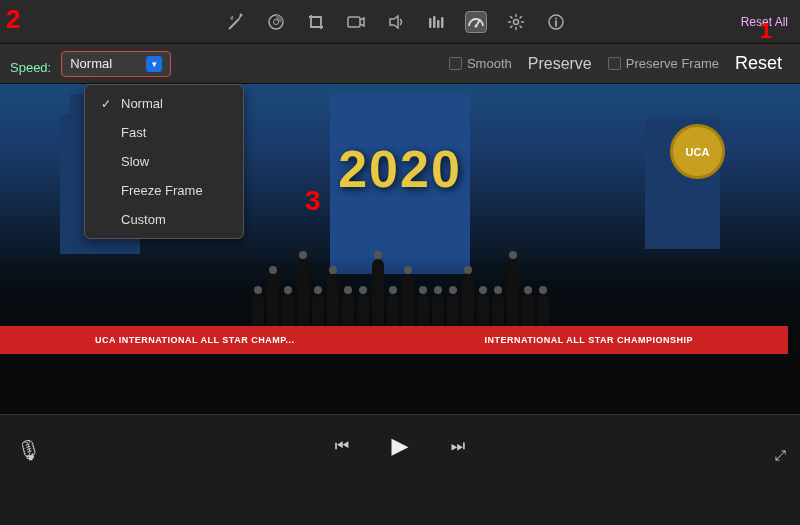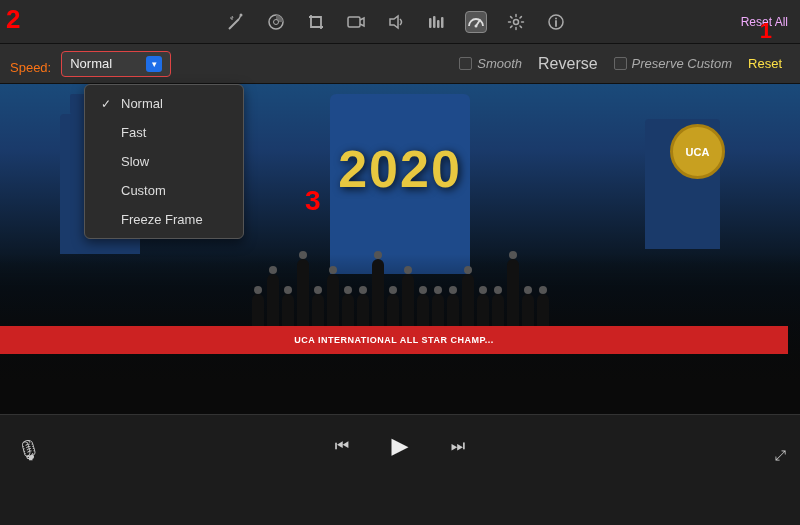--- a/index.html
+++ b/index.html
@@ -77,21 +77,21 @@
       background: #2e2e2e;
       display: flex;
       align-items: center;
       padding: 0 10px;
       gap: 10px;
       border-bottom: 1px solid #111;
       position: relative;
     }
     .speed-label {
       font-size: 13px;
-      color: #f97316;
+      color: #86efac;
       white-space: nowrap;
       margin-top: 8px;
     }
     .speed-dropdown {
       display: flex;
       align-items: center;
       background: #3a3a3a;
       border: 1.5px solid #d44;
       border-radius: 4px;
       padding: 3px 8px;
@@ -123,32 +123,31 @@
       gap: 16px;
       margin-left: auto;
       margin-right: 8px;
     }
     .checkbox-item {
       display: flex;
       align-items: center;
       gap: 5px;
       font-size: 13px;
       color: #aaa;
-      font-style: italic;
     }
     .checkbox {
       width: 13px;
       height: 13px;
       border: 1px solid #666;
       background: #333;
       border-radius: 2px;
     }
     .reset-btn {
-      font-size: 13px;
-      color: #fde047;
+      font-size: 18px;
+      color: #ffffff;
       cursor: pointer;
     }
 
     
     .dropdown-menu {
       position: absolute;
       top: 84px;
       left: 84px;
       background: #2c2c2c;
       border: 1px solid #555;
@@ -482,49 +481,49 @@
   <div class="speed-dropdown">
     <span class="speed-dropdown-text">Normal</span>
     <div class="speed-dropdown-arrow">▾</div>
   </div>
 
   <div class="speed-controls-right">
     <div class="checkbox-item">
       <div class="checkbox"></div>
       <span>Smooth</span>
     </div>
-    <span>Reverse</span>
+    <span>Preserve</span>
     <div class="checkbox-item">
       <div class="checkbox"></div>
-      <span>Preserve Custom</span>
+      <span>Preserve Frame</span>
     </div>
     <span class="reset-btn">Reset</span>
   </div>
 </div>
 
 <div class="dropdown-menu">
   <div class="dropdown-item">
     <span class="check">✓</span>
     <span>Normal</span>
   </div>
   <div class="dropdown-item">
     <span class="check empty">✓</span>
     <span>Fast</span>
   </div>
   <div class="dropdown-item">
     <span class="check empty">✓</span>
     <span>Slow</span>
   </div>
   <div class="dropdown-item">
     <span class="check empty">✓</span>
-    <span>Custom</span>
+    <span>Freeze Frame</span>
   </div>
   <div class="dropdown-item">
     <span class="check empty">✓</span>
-    <span>Freeze Frame</span>
+    <span>Custom</span>
   </div>
 </div>
 
 <div class="annotation annotation-3">3</div>
 
 <div class="video-area">
   <div class="video-placeholder">
     <div class="scene-bg"></div>
 
     <div class="castle-left"></div>
@@ -555,20 +554,21 @@
         <div class="performer"></div>
         <div class="performer"></div>
         <div class="performer lifted"></div>
         <div class="performer"></div>
         <div class="performer"></div>
       </div>
     </div>
 
     <div class="red-banner">
       <span>UCA   INTERNATIONAL ALL STAR CHAMP...</span>
+      <span>INTERNATIONAL ALL STAR CHAMPIONSHIP</span>
     </div>
   </div>
 </div>
 
 <div class="bottom-controls">
   <span class="mic-btn">🎙</span>
   <div class="playback-controls">
     <div class="skip-btn">⏮</div>
     <div class="play-btn">▶</div>
     <div class="skip-btn">⏭</div>

